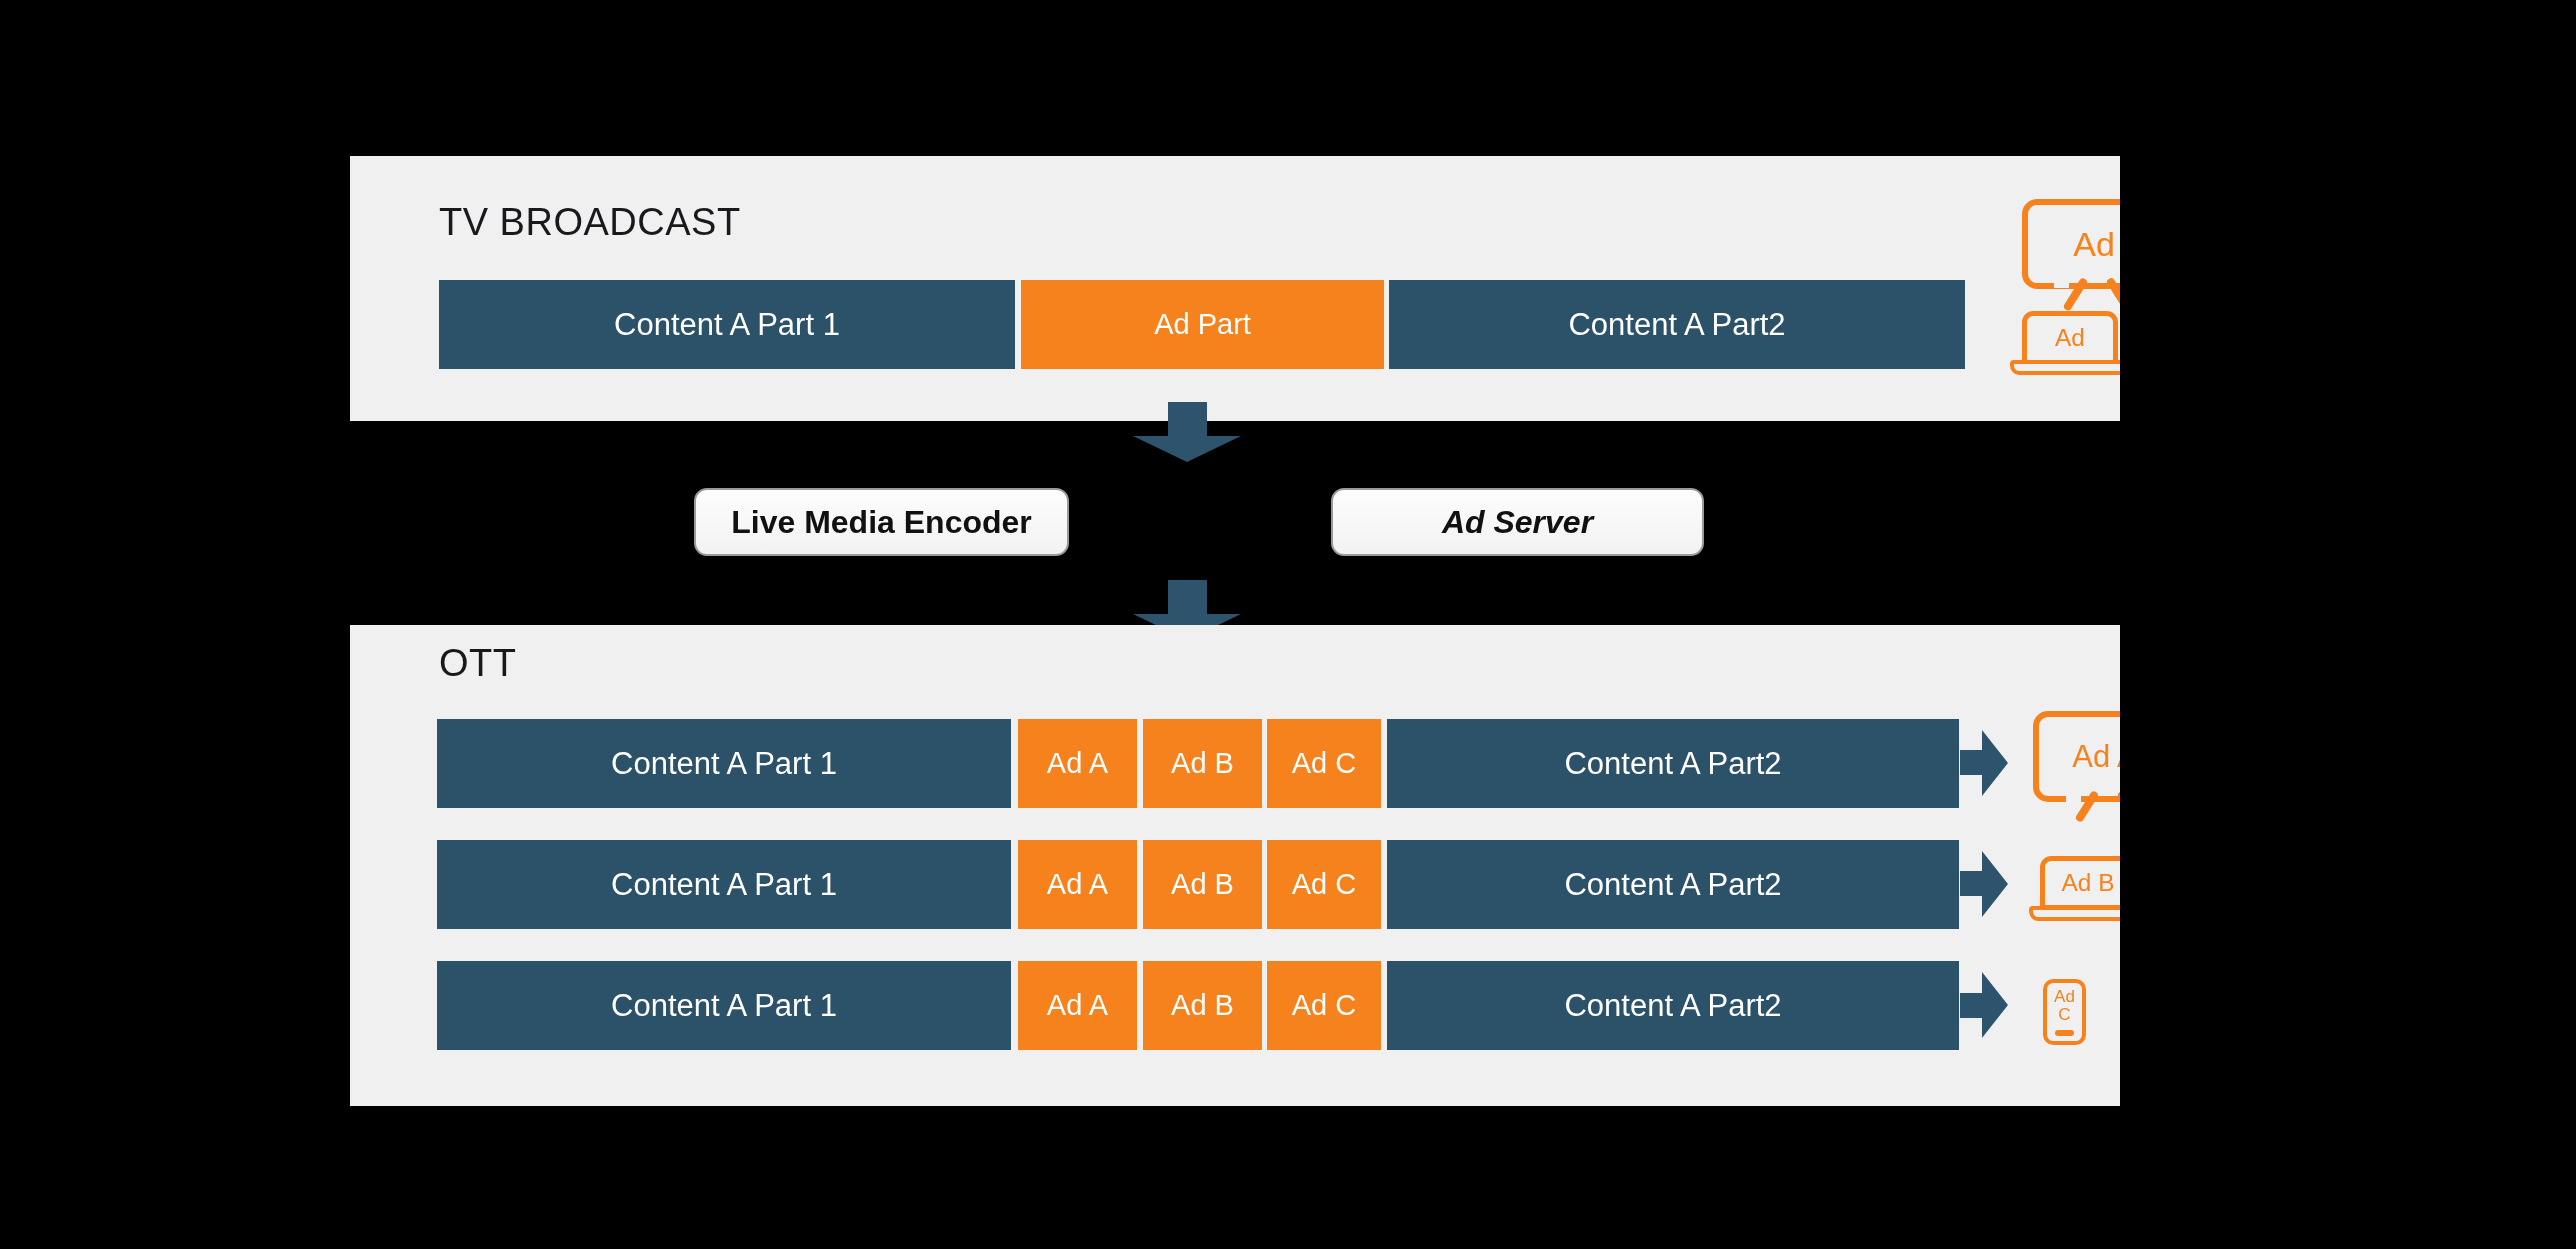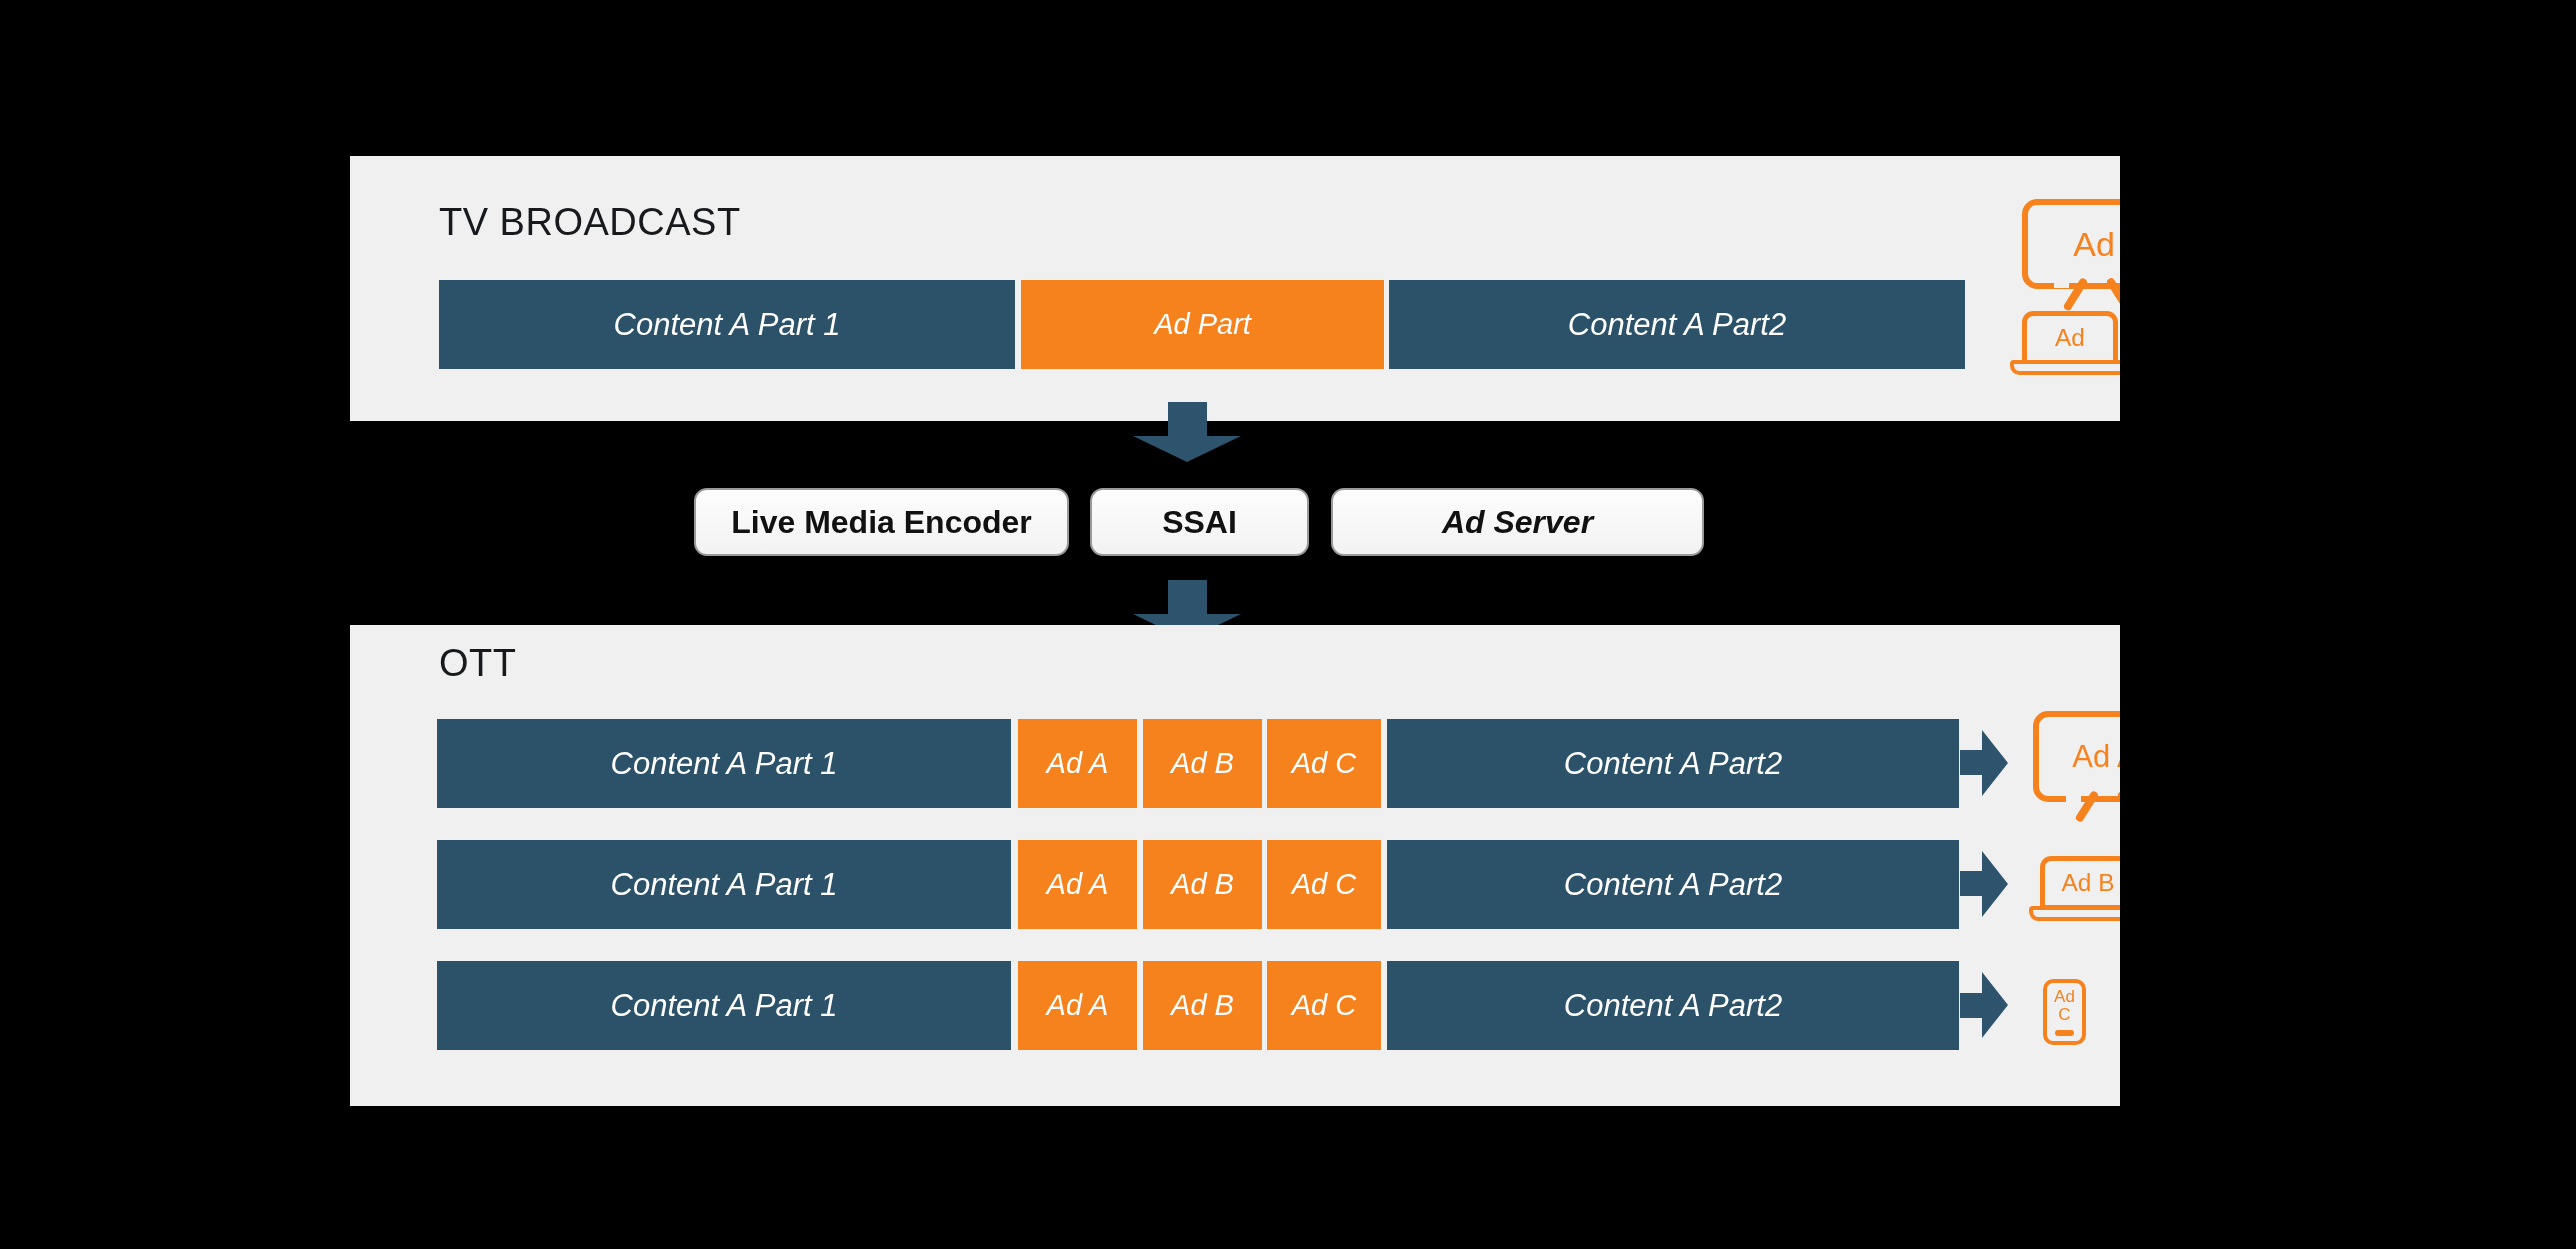--- a/index.html
+++ b/index.html
@@ -2,21 +2,21 @@
 <html style="font-size:15px"><head>
 <meta charset="utf-8">
 <style>
   html,body{margin:0;padding:0;background:#000;}
   body{width:2576px;height:1250px;font-family:"Liberation Sans","DejaVu Sans",sans-serif;}
   .canvas{position:absolute;left:0;top:0;width:2120px;height:1250px;background:#000;overflow:hidden;}
   .panel{position:absolute;left:350px;width:1878px;background:#f0f0f1;}
   .panel-top{top:156px;height:265px;}
   .panel-bottom{top:625px;height:481px;}
   .panel-title{position:absolute;font-size:38px;font-weight:500;color:#17191c;letter-spacing:0.5px;}
-  .seg{position:absolute;height:89px;display:flex;align-items:center;justify-content:center;color:#fff;font-style:italic;}
+  .seg{position:absolute;height:89px;display:flex;align-items:center;justify-content:center;color:#fff;}
   .seg.content{background:#2c5269;font-size:31px;}
   .seg.ad{background:#f6821e;font-size:29px;}
   .node{position:absolute;top:488px;height:68px;box-sizing:border-box;border:2.8px solid #9a9a9a;
         border-radius:13px;background:linear-gradient(#fdfdfd,#f2f2f2);
         display:flex;align-items:center;justify-content:center;
         font-size:32px;font-weight:700;color:#111;box-shadow:1.9px 3.8px 2.8px rgba(0,0,0,0.55);}
   .arrow-tail{position:absolute;background:#2e546d;}
   .arrow-head-down{position:absolute;width:0;height:0;
         border-left:54px solid transparent;border-right:54px solid transparent;
         border-top:26px solid #2e546d;}
@@ -71,21 +71,20 @@
     </div>
     <div class="phone-homebar" style="left:2142px;top:365px;width:17px;height:4.7px;"></div>
   </div>
 
   <div>
     <div class="arrow-tail" style="left:1168px;top:402px;width:39px;height:35px;"></div>
     <div class="arrow-head-down" style="left:1133px;top:436px;"></div>
   </div>
 
   <div class="node" style="left:694px;width:375px;">Live Media Encoder</div>
-  <div class="node" style="left:1090px;width:219px;">SSAI</div>
   <div class="node" style="left:1331px;width:373px;font-style:italic;">Ad Server</div>
 
   <div>
     <div class="arrow-tail" style="left:1168px;top:580px;width:39px;height:36px;"></div>
     <div class="arrow-head-down" style="left:1133px;top:614px;"></div>
   </div>
 
   <section class="panel panel-bottom">
     <div class="panel-title" style="left:89px;top:17px;">OTT</div>
   </section>

